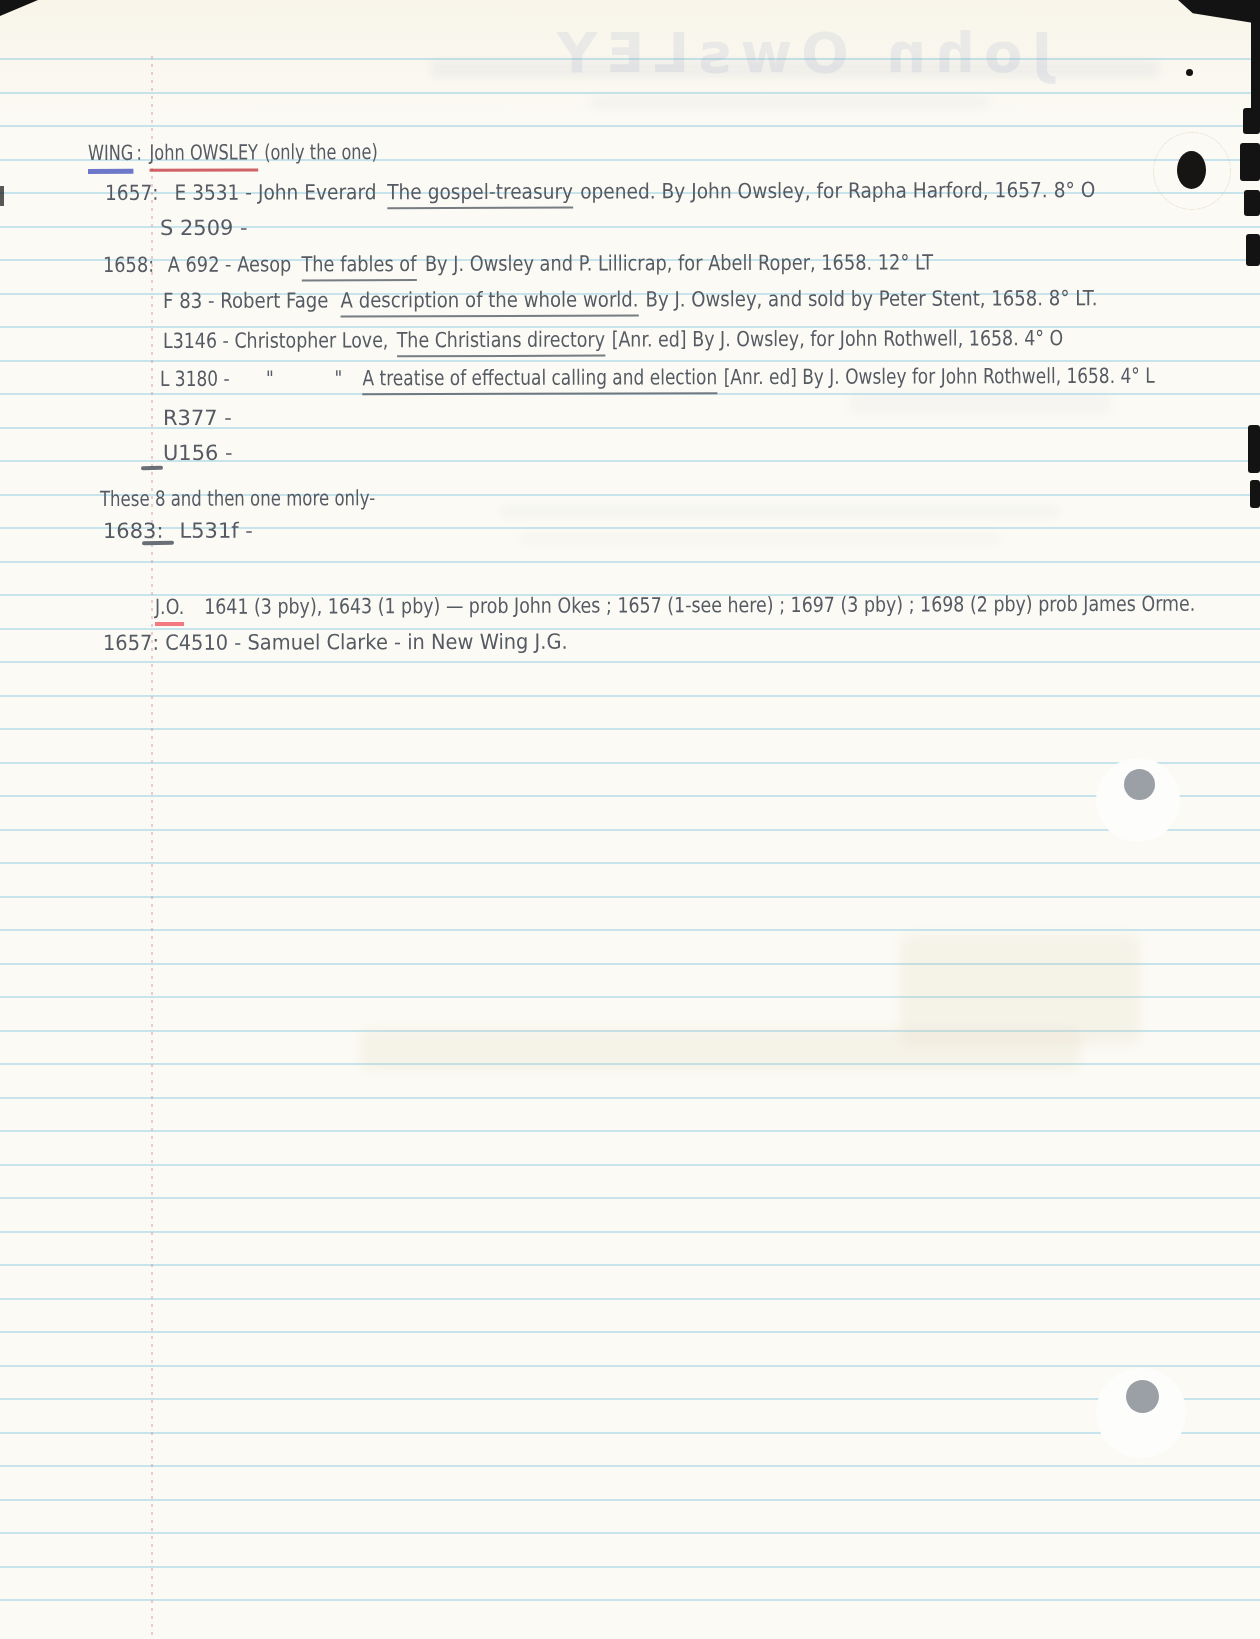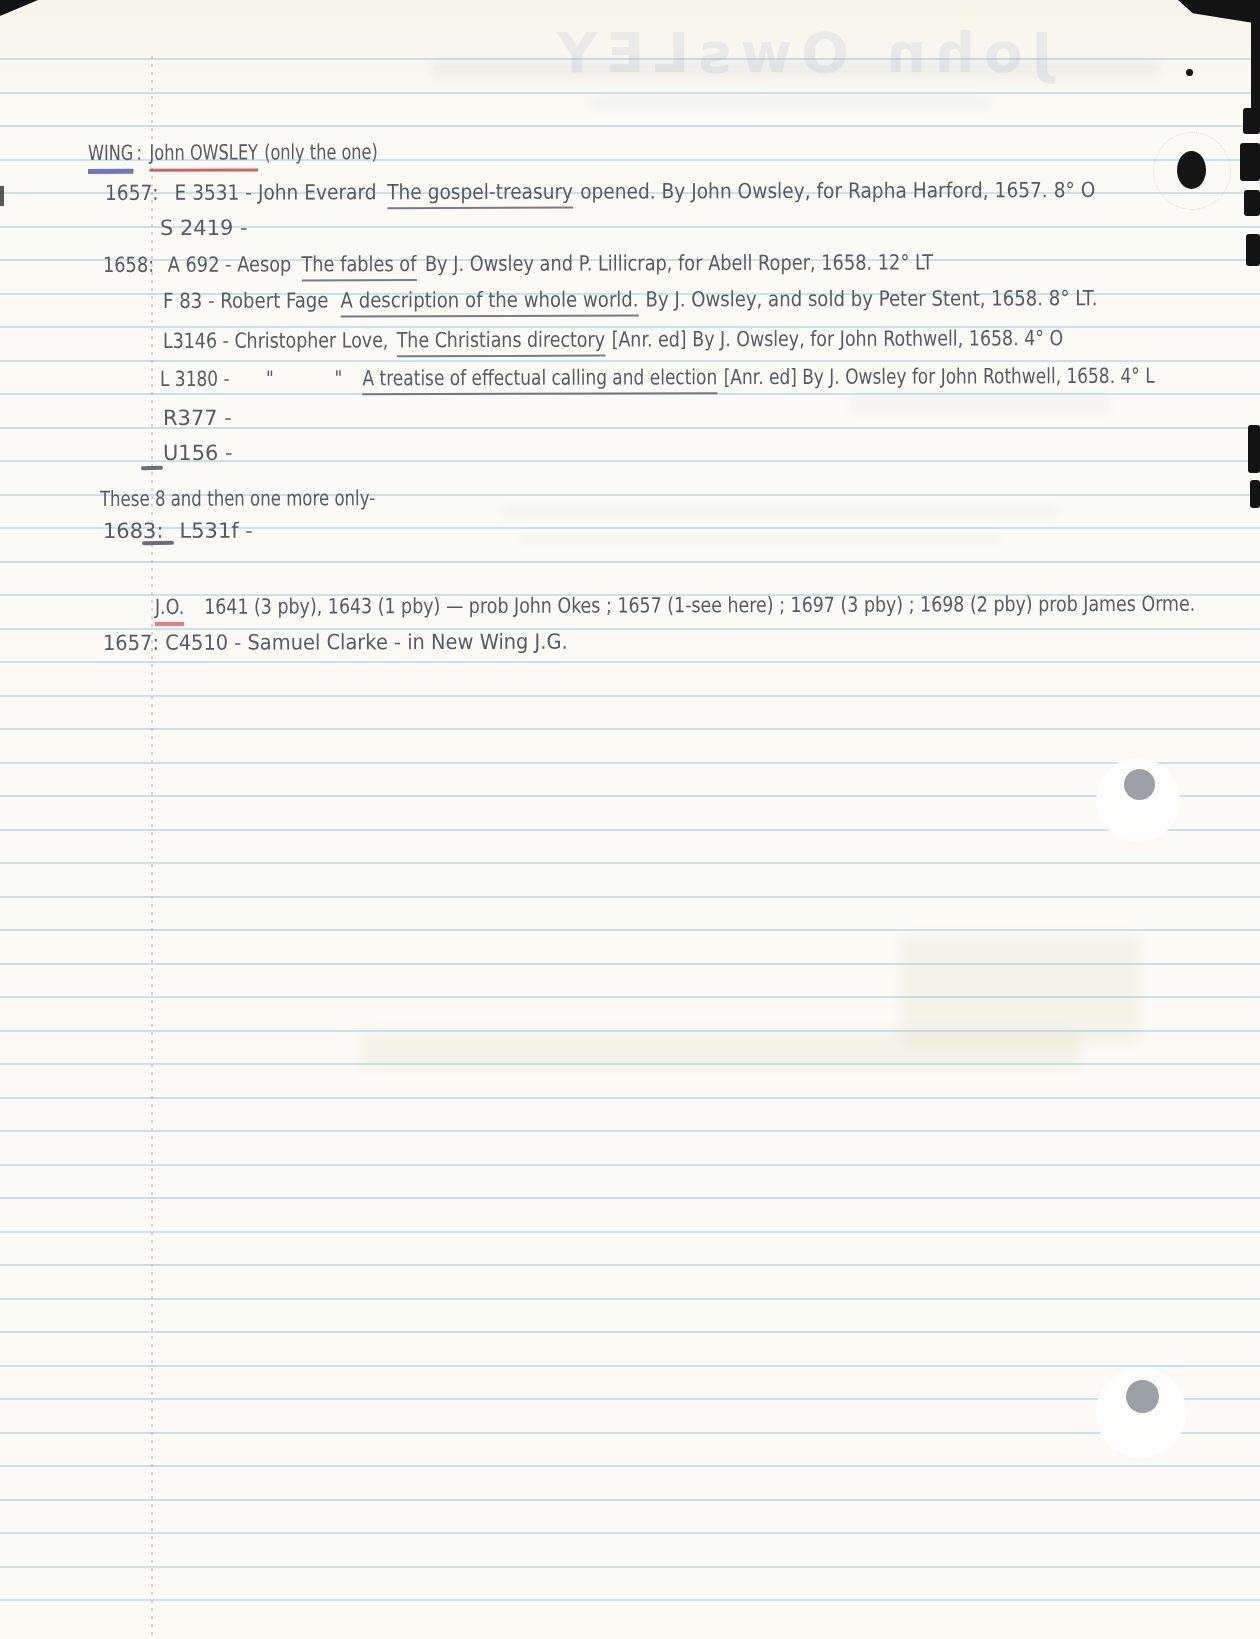--- a/index.html
+++ b/index.html
@@ -111,21 +111,21 @@
 
   <div class="hole-white" style="left:1096px;top:758px;width:84px;height:84px;"></div>
   <div class="hole hole-gray" style="left:1124px;top:769px;width:31px;height:31px;"></div>
 
   <div class="hole-white" style="left:1096px;top:1368px;width:90px;height:90px;"></div>
   <div class="hole hole-gray" style="left:1126px;top:1380px;width:33px;height:33px;"></div>
 
   <div id="writing">
       <div class="hline" style="left: 88px; top: 140px; transform: scaleX(0.77) rotate(-0.15deg);"><span class="seg u-blue">WING</span><span class="seg" style="margin-left: 4px;">:</span><span class="seg u-red" style="margin-left: 10px;">John OWSLEY</span><span class="seg" style="margin-left: 8px;">(only the one)</span></div>
       <div class="hline" style="left: 105px; top: 180px; transform: scaleX(0.885) rotate(-0.15deg);"><span class="seg">1657:</span><span class="seg" style="margin-left: 18px;">E 3531 - John Everard</span><span class="seg u-pencil" style="margin-left: 12px;">The gospel-treasury</span><span class="seg" style="margin-left: 8px;">opened.  By John Owsley, for Rapha Harford, 1657. 8° O</span></div>
-      <div class="hline" style="left: 160px; top: 215px; transform: scaleX(1) rotate(-0.15deg);"><span class="seg">S 2419 -</span></div>
+      <div class="hline" style="left: 160px; top: 215px; transform: scaleX(1) rotate(-0.15deg);"><span class="seg">S 2509 -</span></div>
       <div class="hline" style="left: 103px; top: 252px; transform: scaleX(0.846) rotate(-0.15deg);"><span class="seg">1658:</span><span class="seg" style="margin-left: 16px;">A 692 - Aesop</span><span class="seg u-pencil" style="margin-left: 12px;">The fables of</span><span class="seg" style="margin-left: 10px;">By J. Owsley and P. Lillicrap, for Abell Roper, 1658. 12° LT</span></div>
       <div class="hline" style="left: 163px; top: 288px; transform: scaleX(0.862) rotate(-0.15deg);"><span class="seg">F 83 - Robert Fage</span><span class="seg u-pencil" style="margin-left: 14px;">A description of the whole world.</span><span class="seg" style="margin-left: 8px;">By J. Owsley, and sold by Peter Stent, 1658. 8° LT.</span></div>
       <div class="hline" style="left: 163px; top: 328px; transform: scaleX(0.83) rotate(-0.15deg);"><span class="seg">L3146 - Christopher Love,</span><span class="seg u-pencil" style="margin-left: 10px;">The Christians directory</span><span class="seg" style="margin-left: 8px;">[Anr. ed] By J. Owsley, for John Rothwell, 1658. 4° O</span></div>
       <div class="hline" style="left: 160px; top: 366px; transform: scaleX(0.809) rotate(-0.15deg);"><span class="seg">L 3180 -</span><span class="seg" style="margin-left: 45px;">"</span><span class="seg" style="margin-left: 75px;">"</span><span class="seg u-pencil" style="margin-left: 25px;">A treatise of effectual calling and election</span><span class="seg" style="margin-left: 8px;">[Anr. ed] By J. Owsley for John Rothwell, 1658. 4° L</span></div>
       <div class="hline" style="left: 163px; top: 405px; transform: scaleX(1) rotate(-0.15deg);"><span class="seg">R377 -</span></div>
       <div class="hline" style="left: 163px; top: 440px; transform: scaleX(1) rotate(-0.15deg);"><span class="seg">U156 -</span></div>
       <div class="hline" style="left: 100px; top: 486px; transform: scaleX(0.789) rotate(-0.15deg);"><span class="seg">These 8 and then one more only-</span></div>
       <div class="hline" style="left: 103px; top: 518px; transform: scaleX(1) rotate(-0.15deg);"><span class="seg">1683:</span><span class="seg" style="margin-left: 16px;">L531f -</span></div>
       <div class="hline" style="left: 155px; top: 594px; transform: scaleX(0.83) rotate(-0.15deg);"><span class="seg u-pink">J.O.</span><span class="seg" style="margin-left: 24px;">1641 (3 pby), 1643 (1 pby) — prob John Okes ;  1657 (1-see here) ;  1697 (3 pby) ;  1698 (2 pby) prob James Orme.</span></div>
       <div class="hline" style="left: 103px; top: 630px; transform: scaleX(0.925) rotate(-0.15deg);"><span class="seg">1657: C4510 - Samuel Clarke - in New Wing  J.G.</span></div>

